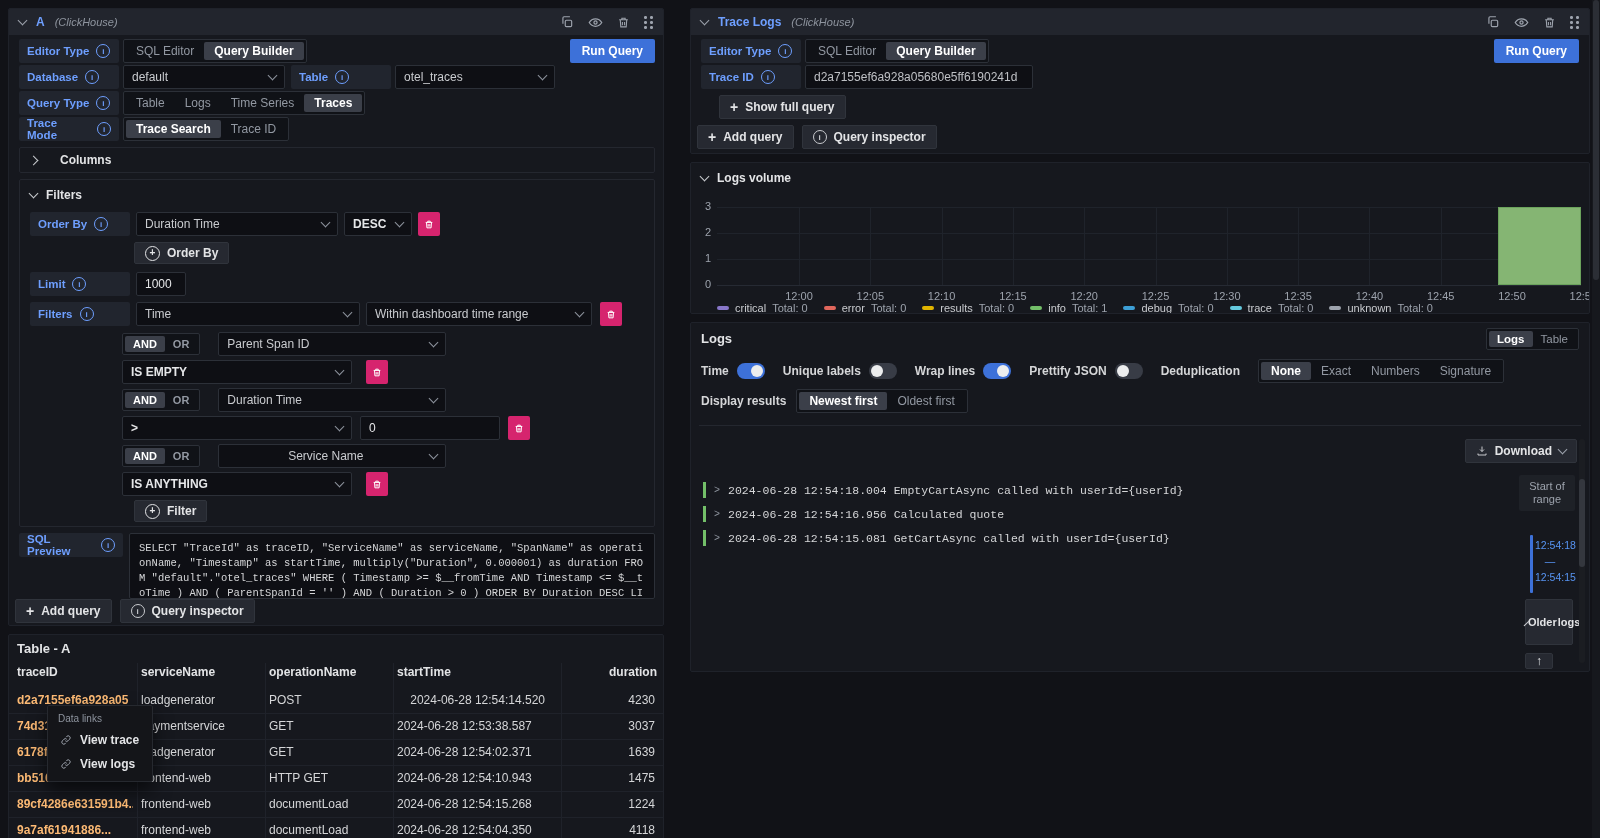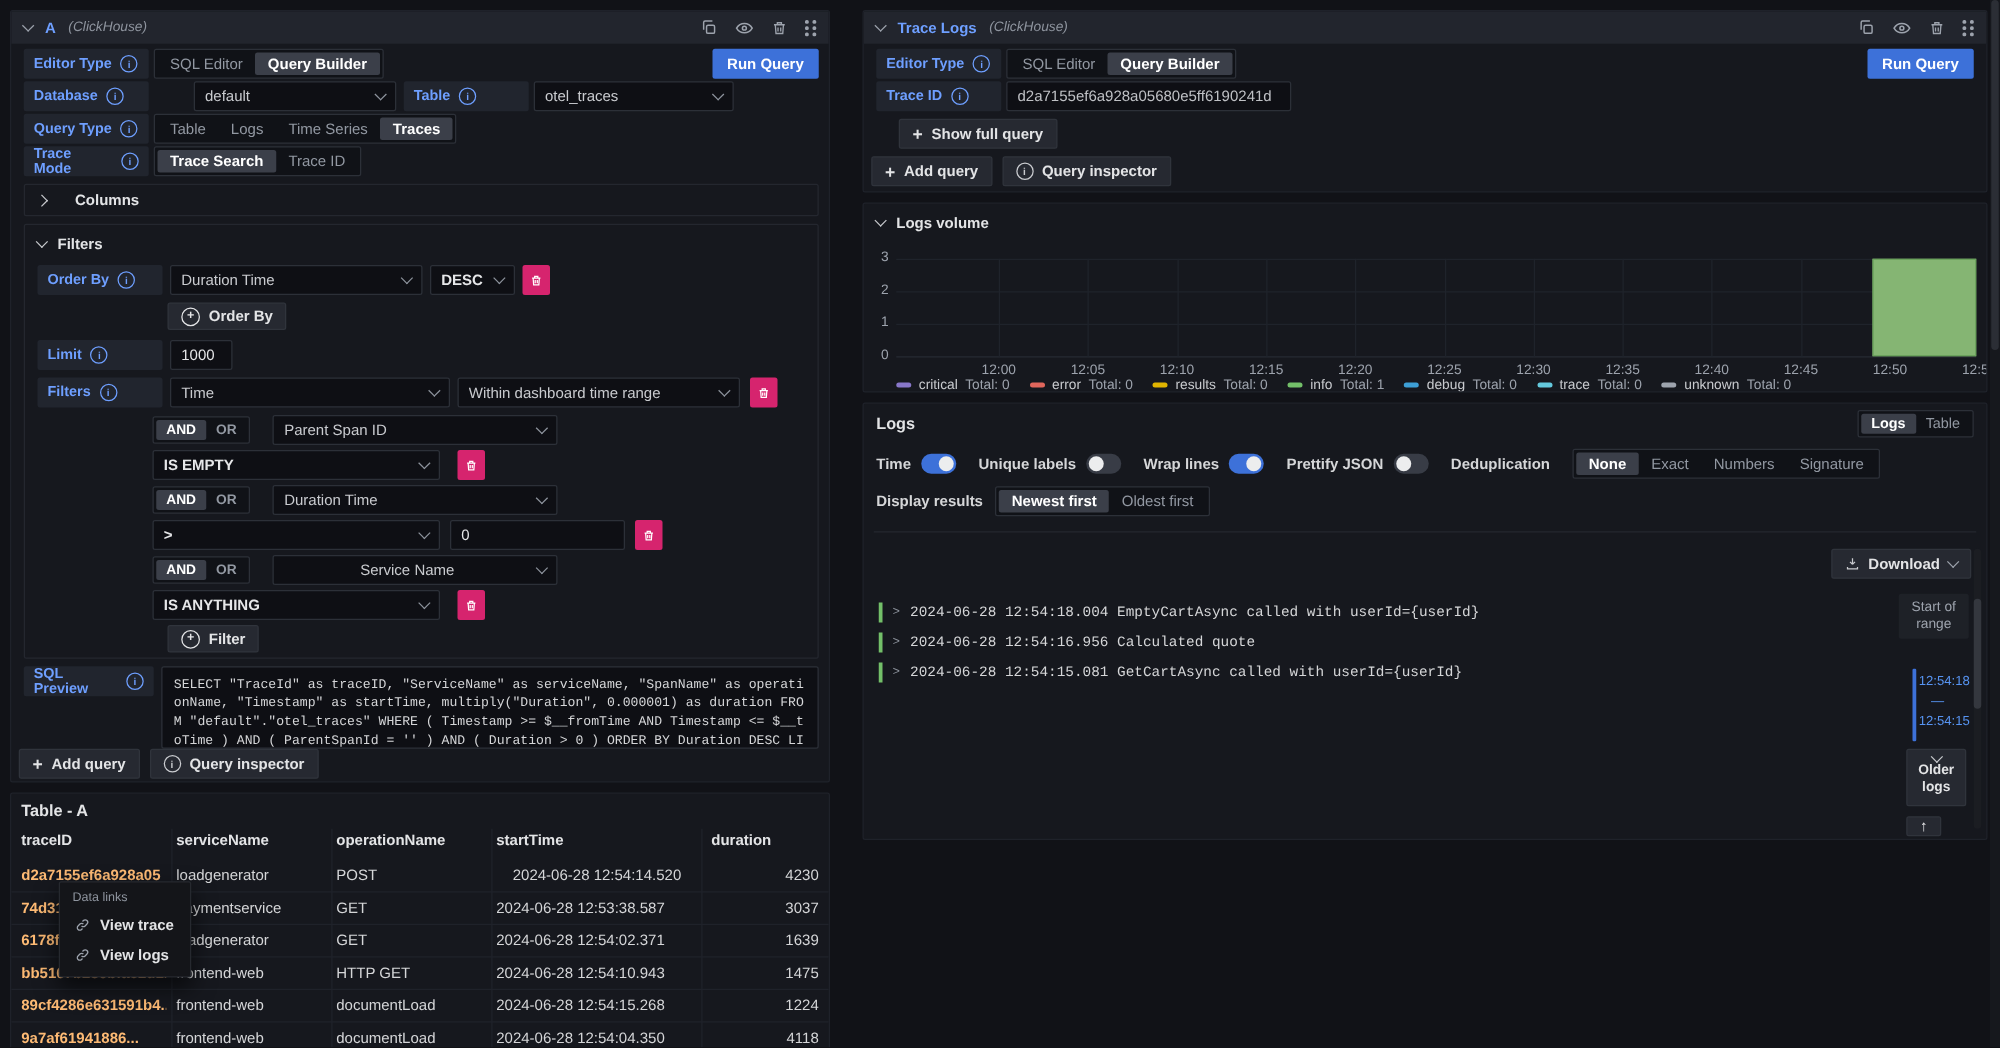--- a/index.html
+++ b/index.html
@@ -107,21 +107,21 @@
         <span class="seg-i">SQL Editor</span>
         <span class="seg-i on">Query Builder</span>
       </span>
     </div>
 
     <div class="abs" style="left:10px;top:56px;display:flex;gap:4px;">
       <span class="chip" style="width:100px;">
           <span>Database</span>
           <i class="ci">i</i>
         </span>
-      <span class="sel" style="width:162px;margin-left:32px;">
+      <span class="sel" style="width:162px;">
           <span class="txt">default</span>
           <span class="chv down"></span>
         </span>
       <span class="chip" style="width:100px;margin-left:2px;">
           <span>Table</span>
           <i class="ci">i</i>
         </span>
       <span class="sel" style="width:160px;">
           <span class="txt">otel_traces</span>
           <span class="chv down"></span>
@@ -308,21 +308,21 @@
         </button>
     </div>
   </section>
 
   <section class="panel" style="left:8px;top:634px;width:656px;height:210px;">
     <div class="abs" style="left:8px;top:6px;font-size:13px;font-weight:700;color:#E3E4E6;">Table - A</div>
     <div class="abs thead" style="left:8px;top:30px;">traceID</div>
     <div class="abs thead" style="left:132px;top:30px;">serviceName</div>
     <div class="abs thead" style="left:260px;top:30px;">operationName</div>
     <div class="abs thead" style="left:388px;top:30px;">startTime</div>
-    <div class="abs thead" style="left:560px;top:30px;width:88px;text-align:left;">duration</div>
+    <div class="abs thead" style="left:560px;top:30px;width:88px;text-align:right;">duration</div>
     <div class="vsep" style="left:128px;top:28px;bottom:0;"></div>
     <div class="vsep" style="left:256px;top:28px;bottom:0;"></div>
     <div class="vsep" style="left:384px;top:28px;bottom:0;"></div>
     <div class="vsep" style="left:552px;top:28px;bottom:0;"></div>
 
     <div class="abs" style="left:0;top:53px;right:0;">
       <div class="trow" style="border-top:none;">
         <span class="tcell tlink" style="left:8px;width:116px;">d2a7155ef6a928a05</span>
         <span class="tcell" style="left:132px;width:120px;">loadgenerator</span>
         <span class="tcell" style="left:260px;width:120px;">POST</span>
@@ -618,21 +618,21 @@
 
     <div class="abs" style="right:14px;top:152px;width:52px;background:#1E2127;border-radius:2px;padding:5px 2px;text-align:center;font-size:11px;line-height:13px;color:#9DA3AD;">
       <span>Start of range</span>
     </div>
     <div class="abs" style="right:56px;top:212px;width:3px;height:58px;background:#3D71D9;border-radius:1px;"></div>
     <div class="abs" style="right:8px;top:214px;width:46px;text-align:left;color:#5794F2;font-size:10.5px;line-height:16px;">
       <div>12:54:18</div>
       <div style="text-align:center;width:30px;">—</div>
       <div>12:54:15</div>
     </div>
-    <button class="btn abs" style="right:16px;top:276px;width:48px;height:46px;flex-direction:column;gap:1px;padding:0;font-size:11px;line-height:13px;">
+    <button class="btn abs" style="right:16px;top:276px;width:48px;height:46px;flex-direction:row;gap:1px;padding:0;font-size:11px;line-height:13px;">
       <span class="chv down" style="color:#C9CBCF;margin-top:2px;"></span>
       <span>Older</span>
       <span>logs</span>
     </button>
     <button class="btn abs" style="right:36px;top:330px;width:28px;height:16px;justify-content:center;padding:0;">↑</button>
     <div class="abs" style="right:4px;top:116px;bottom:8px;width:6px;background:#1B1D22;border-radius:3px;">
       <div style="position:absolute;top:40px;left:0;width:6px;height:88px;background:#34373E;border-radius:3px;"></div>
     </div>
   </section>
 

